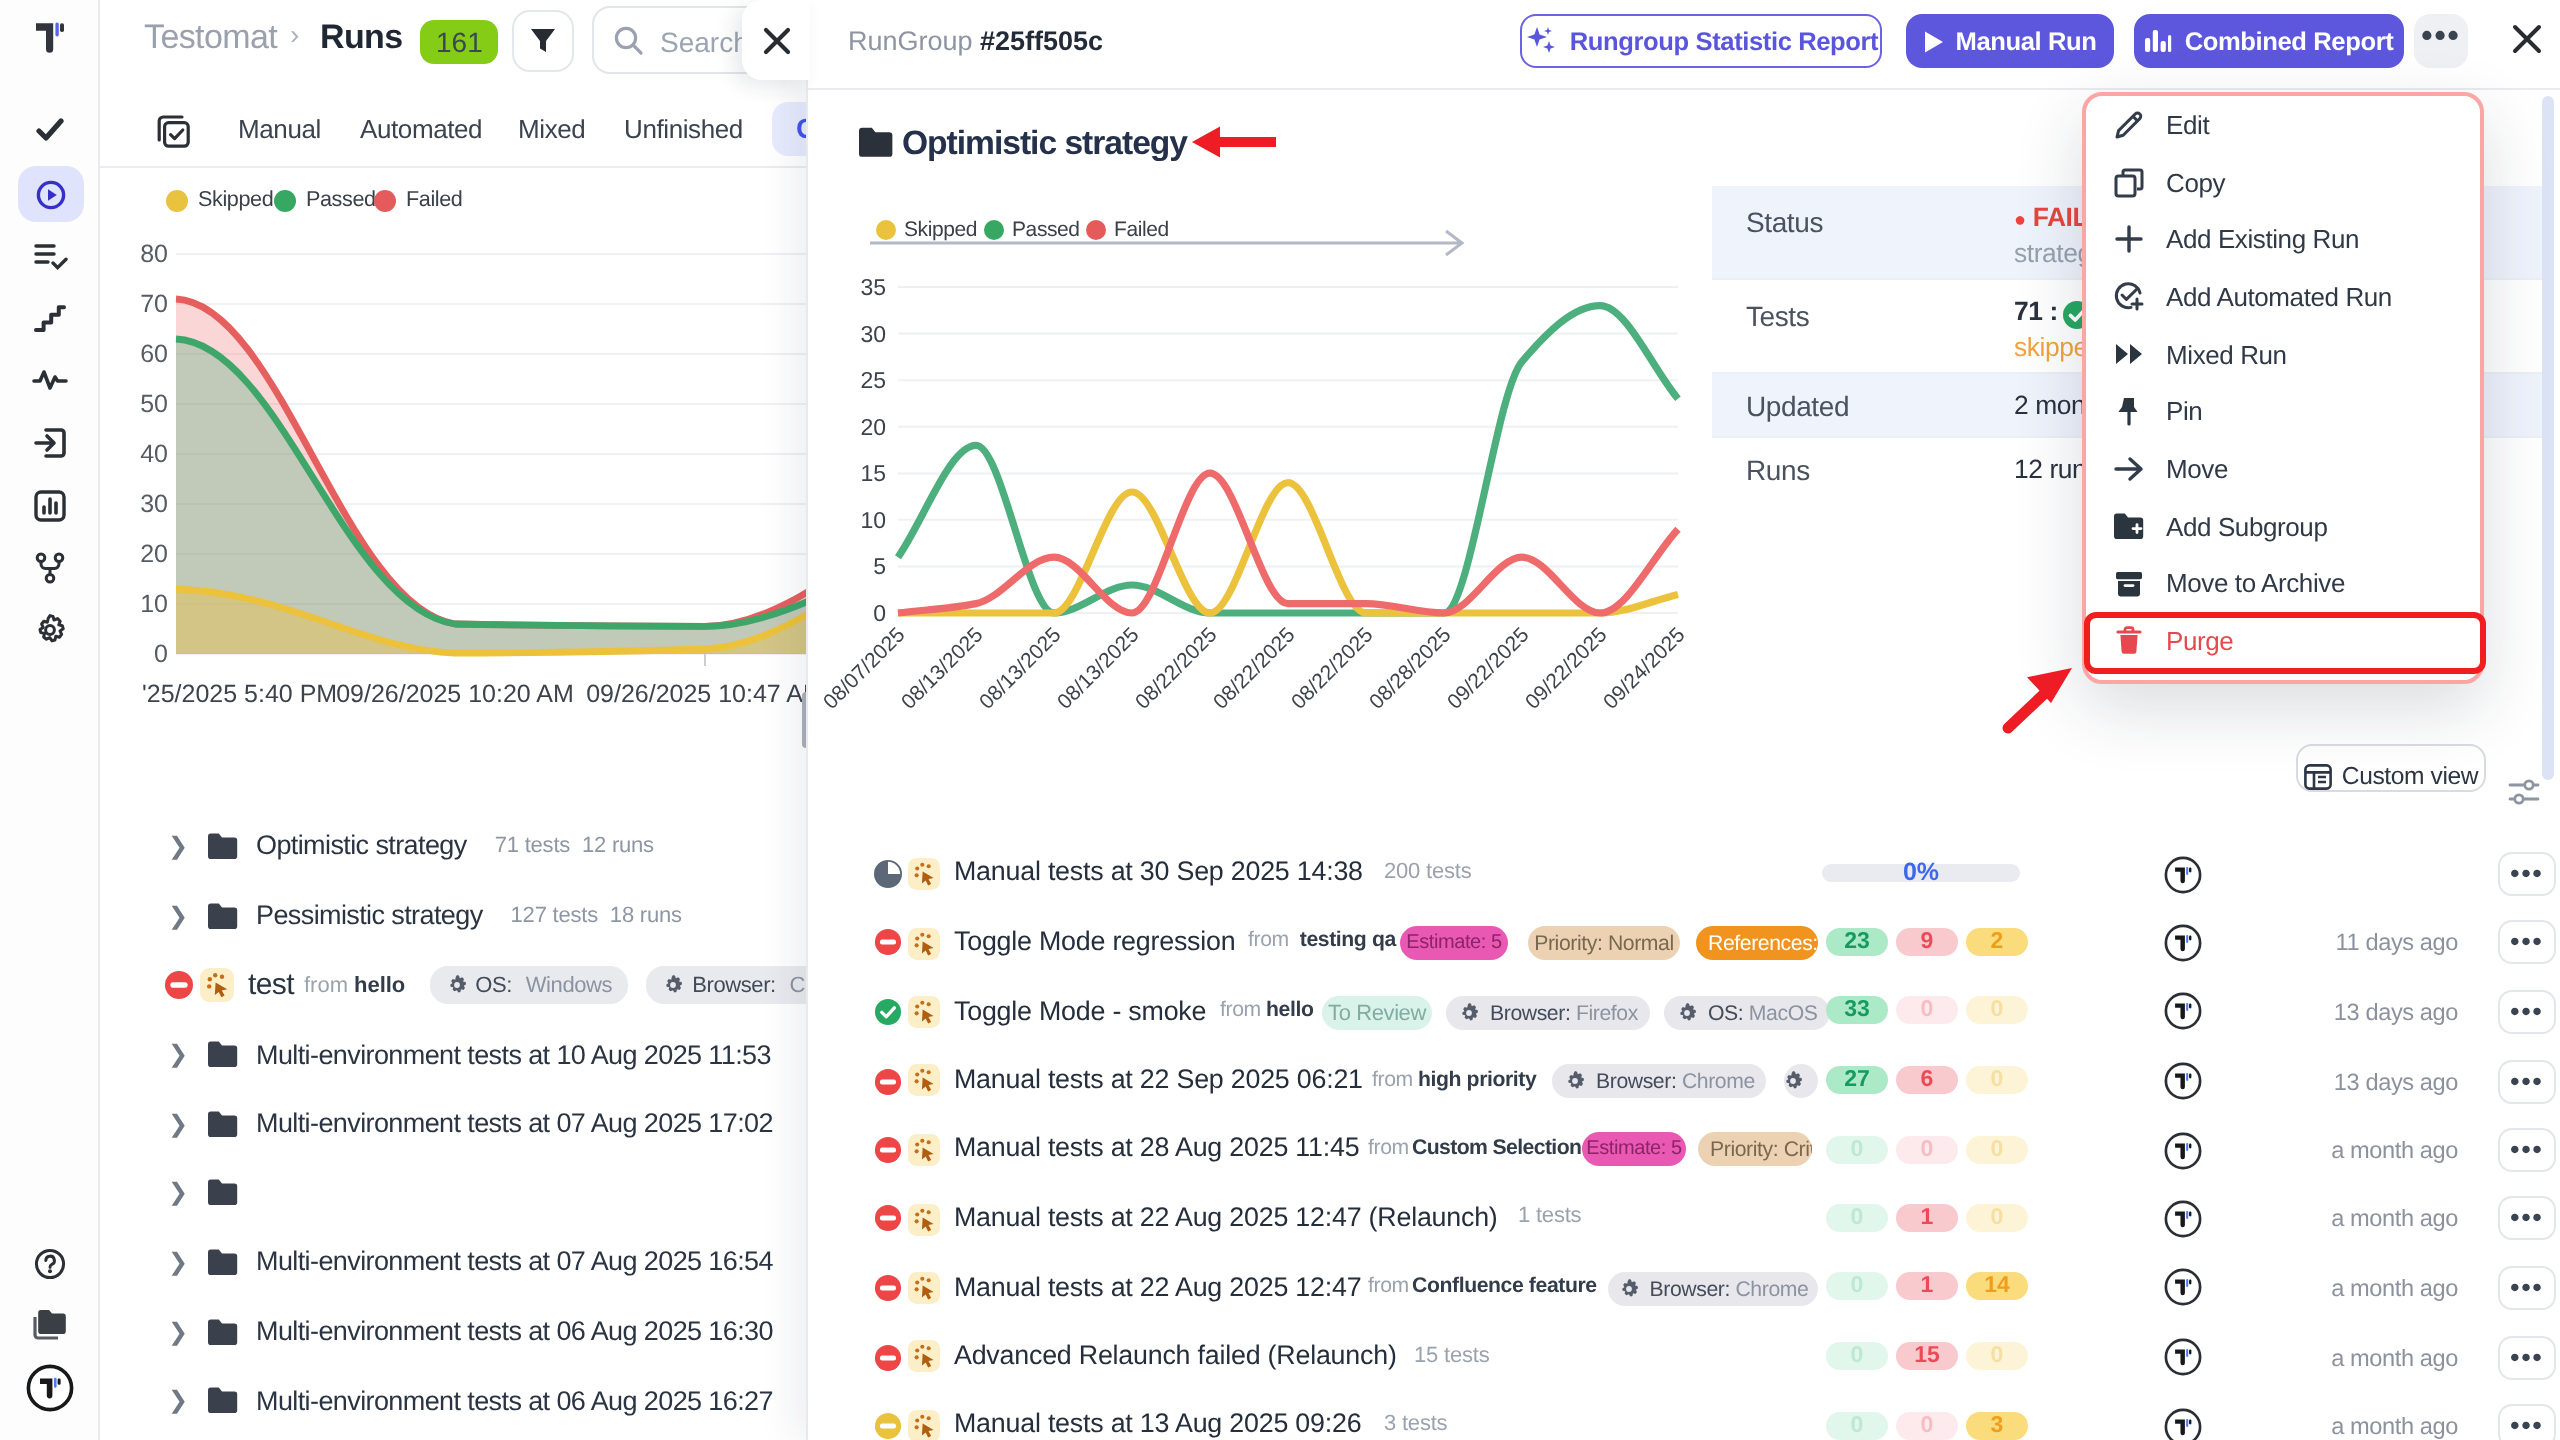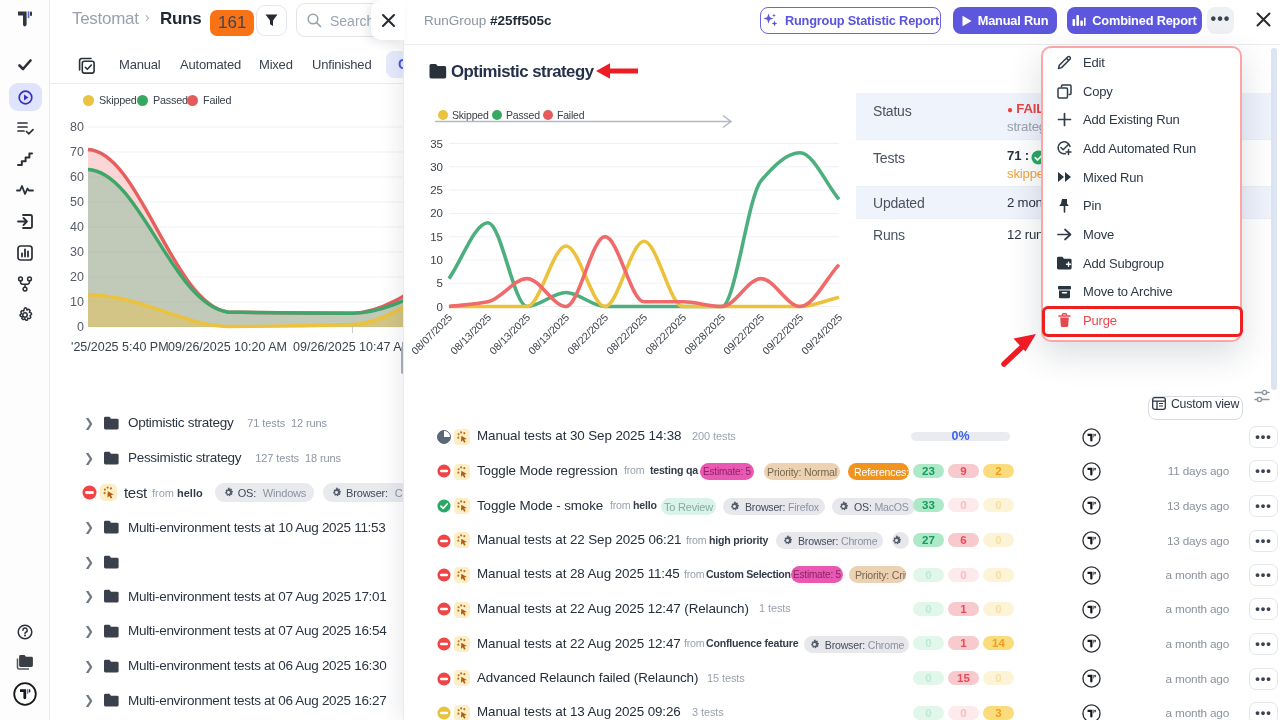--- a/index.html
+++ b/index.html
@@ -5,21 +5,21 @@
 html,body{width:1280px;height:720px;overflow:hidden;background:#fff;font-family:"Liberation Sans",sans-serif;position:relative}
 .abs{position:absolute}
 svg{display:block}
 
 #sidebar{position:absolute;left:0;top:0;width:50px;height:720px;background:#fdfdfd;border-right:1px solid #e9eaee;z-index:5}
 
 #leftp{position:absolute;left:50px;top:0;width:360px;height:720px;background:#fff}
 .crumb{position:absolute;top:9px;font-size:17px;letter-spacing:-.3px;color:#9aa1ad}
 .tabs{position:absolute;top:45px;left:0;width:360px;height:39px;border-bottom:1px solid #eaecef}
 .tablbl{position:absolute;top:57px;font-size:13px;letter-spacing:-.2px;color:#3b4350}
-.badge161{position:absolute;left:160px;top:10px;background:#f97316;border-radius:7px;font-size:17px;color:#3c4654;padding:3px 8px}
+.badge161{position:absolute;left:160px;top:10px;background:#84cc16;border-radius:7px;font-size:14px;color:#3c4654;padding:3px 8px}
 .gpill{position:absolute;left:336px;top:51px;background:#e7ebfd;border-radius:8px;color:#4153ee;font-weight:bold;font-size:14px;padding:5px 10px 6px 12px;width:30px;height:27px}
 .lleg{position:absolute;top:94px;font-size:10.8px;letter-spacing:-.2px;color:#3a4149;display:flex;align-items:center;gap:5px;white-space:nowrap}
 .dot{border-radius:50%;display:inline-block}
 
 .frow{position:absolute;left:0;width:600px;height:30px;display:flex;align-items:center;white-space:nowrap}
 .chev{color:#707a87;font-size:12px;margin-left:35px;width:14px}
 .ftitle{font-size:13.5px;letter-spacing:-.3px;color:#2b3442;margin-left:9px}
 .fmeta{font-size:11px;color:#8e96a3;margin-left:14px;letter-spacing:-.1px}
 .gbadge{display:inline-flex;align-items:center;gap:4px;background:#e9eaee;border-radius:9px;height:19px;padding:0 8px;font-size:11px;letter-spacing:-.2px;color:#414a59;white-space:nowrap}
 .gbadge .v{color:#8b93a1}
@@ -255,27 +255,27 @@
       <svg style="margin-left:5px;flex:none" width="16" height="14" viewBox="0 0 16 14">
         <path d="M1,2.2 A1.4,1.4 0 0 1 2.4,0.8 h4 l1.6,1.9 h6.2 a1.4,1.4 0 0 1 1.4,1.4 v8 a1.4,1.4 0 0 1 -1.4,1.4 H2.4 A1.4,1.4 0 0 1 1,12.1 Z" fill="#3a414d"></path>
       </svg>
       <span class="ftitle">Multi-environment tests at 10 Aug 2025 11:53</span>
     </div>
 <div class="frow" style="top:546.5px">
       <span class="chev" style="margin-left:34px">❯</span>
       <svg style="margin-left:5px;flex:none" width="16" height="14" viewBox="0 0 16 14">
         <path d="M1,2.2 A1.4,1.4 0 0 1 2.4,0.8 h4 l1.6,1.9 h6.2 a1.4,1.4 0 0 1 1.4,1.4 v8 a1.4,1.4 0 0 1 -1.4,1.4 H2.4 A1.4,1.4 0 0 1 1,12.1 Z" fill="#3a414d"></path>
       </svg>
+      <span class="ftitle">Multi-environment tests at 07 Aug 2025 17:02</span>
     </div>
 <div class="frow" style="top:581px">
       <span class="chev" style="margin-left:34px">❯</span>
       <svg style="margin-left:5px;flex:none" width="16" height="14" viewBox="0 0 16 14">
         <path d="M1,2.2 A1.4,1.4 0 0 1 2.4,0.8 h4 l1.6,1.9 h6.2 a1.4,1.4 0 0 1 1.4,1.4 v8 a1.4,1.4 0 0 1 -1.4,1.4 H2.4 A1.4,1.4 0 0 1 1,12.1 Z" fill="#3a414d"></path>
       </svg>
-      <span class="ftitle">Multi-environment tests at 07 Aug 2025 17:01</span>
     </div>
 <div class="frow" style="top:615.5px">
       <span class="chev" style="margin-left:34px">❯</span>
       <svg style="margin-left:5px;flex:none" width="16" height="14" viewBox="0 0 16 14">
         <path d="M1,2.2 A1.4,1.4 0 0 1 2.4,0.8 h4 l1.6,1.9 h6.2 a1.4,1.4 0 0 1 1.4,1.4 v8 a1.4,1.4 0 0 1 -1.4,1.4 H2.4 A1.4,1.4 0 0 1 1,12.1 Z" fill="#3a414d"></path>
       </svg>
       <span class="ftitle">Multi-environment tests at 07 Aug 2025 16:54</span>
     </div>
 <div class="frow" style="top:650.5px">
       <span class="chev" style="margin-left:34px">❯</span>
@@ -396,21 +396,21 @@
       <span class="lab" style="top:8px">Updated</span>
     <span class="val" style="top:8px">2 months ago</span>
     </div>
   <div class="trow" style="top:219px;height:32px;border-bottom:none">
       <span class="lab" style="top:8px">Runs</span>
     <span class="val" style="top:8px">12 runs</span>
     </div>
 
   <div class="abs" style="left:867px;top:48px;width:6px;height:342px;background:#dbe3f4;border-radius:3px"></div>
 
-  <div class="abs" style="left:744px;top:396px;width:95px;height:24px;border:1px solid #d8dce2;border-radius:8px;display:flex;align-items:flex-start;justify-content:center;gap:5px;font-size:12.3px;letter-spacing:-.2px;color:#2d3644;white-space:nowrap">
+  <div class="abs" style="left:744px;top:372px;width:95px;height:24px;border:1px solid #d8dce2;border-radius:8px;display:flex;align-items:flex-end;justify-content:center;gap:5px;font-size:12.3px;letter-spacing:-.2px;color:#2d3644;white-space:nowrap">
     <svg width="14" height="13" viewBox="0 0 14 13">
         <rect x="0.7" y="0.7" width="12.6" height="11.6" rx="2" fill="none" stroke="#2d3644" stroke-width="1.3"></rect>
         <path d="M0.7,4.2 H13.3 M5,4.2 V12.3" stroke="#2d3644" stroke-width="1.3"></path>
         <path d="M7,6.5 h4 M7,9 h4" stroke="#2d3644" stroke-width="1.2"></path>
       </svg>
     Custom view</div>
   <svg class="abs" style="left:850px;top:389px" width="16" height="14" viewBox="0 0 16 14">
       <g stroke="#8d95a2" stroke-width="1.4" stroke-linecap="round">
         <path d="M1,3.5 h14 M1,10.5 h14"></path>
       </g>

